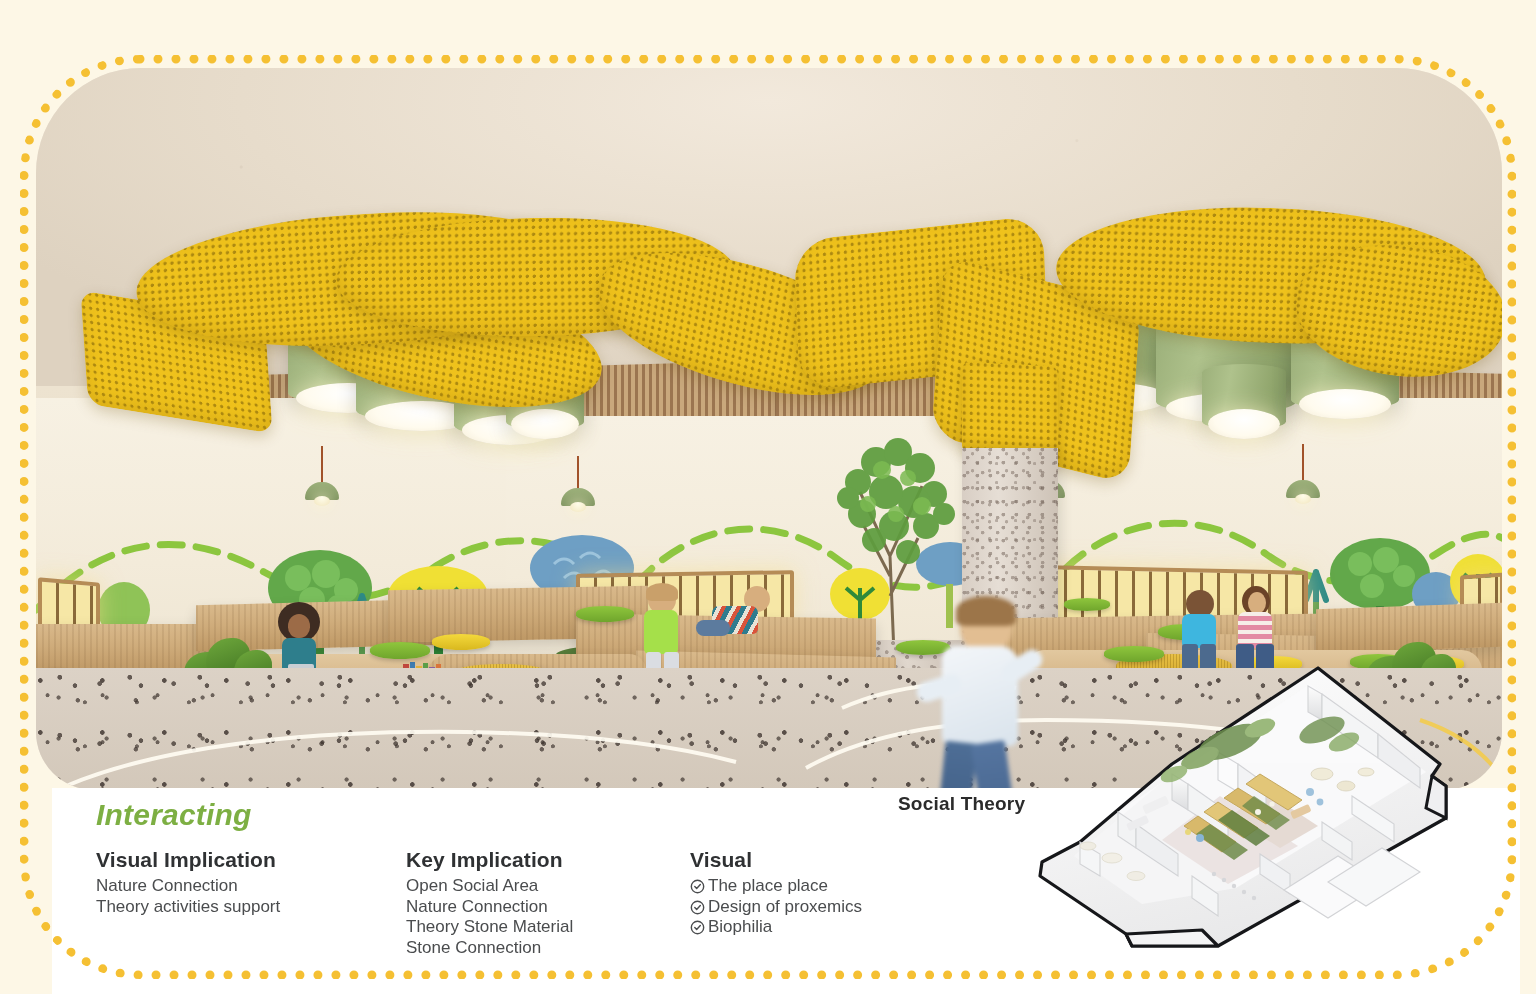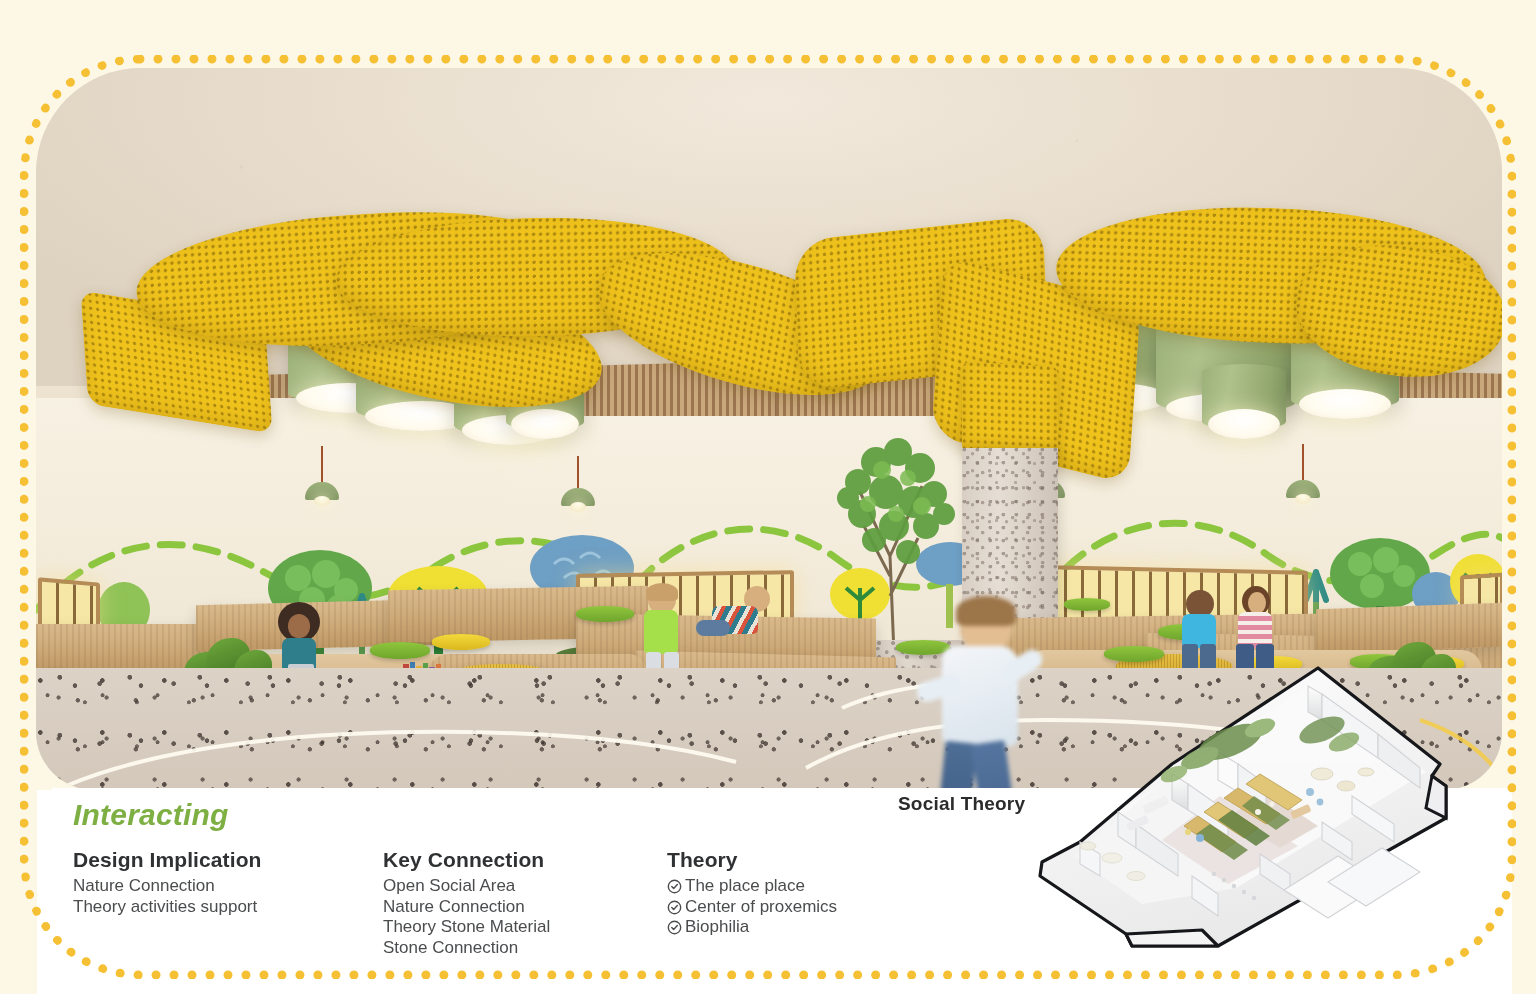--- a/index.html
+++ b/index.html
@@ -290,21 +290,21 @@
     position: absolute;
     left: 898px; top: 793px;
     font-size: 19px; font-weight: 700; color: #2B2B2B;
     letter-spacing: .2px;
     z-index: 32;
   }
 
   
   #info-panel {
     position: absolute;
-    left: 37px; top: 790px; width: 1460px; height: 204px;
+    left: 60px; top: 790px; width: 1460px; height: 204px;
     background: #FFFFFF;
     z-index: 25;
   }
   
   .white-bleed {
     position: absolute; left: 52px; top: 788px;
     width: 1460px; height: 206px; background:#fff; z-index: 24;
   }
 
   #section-title {
@@ -605,53 +605,53 @@
   </div>
 
   <div id="social-center-label">Social Theory</div>
 
   <div class="white-bleed"></div>
   <div id="info-panel">
 
     <div id="section-title">Interacting</div>
 
     <div class="col col-design">
-      <h3>Design Implication</h3>
+      <h3>Visual Implication</h3>
       <ul>
         <li>Nature Connection</li>
         <li>Theory activities support</li>
       </ul>
     </div>
 
     <div class="col col-keyexp">
-      <h3>Key Connection</h3>
+      <h3>Key Implication</h3>
       <ul>
         <li>Open Social Area</li>
         <li>Nature Connection</li>
         <li>Theory Stone Material</li>
         <li>Stone Connection</li>
       </ul>
     </div>
 
     <div class="col col-theory">
-      <h3>Theory</h3>
+      <h3>Visual</h3>
       <ul>
         <li class="theory-item">
           <svg class="check-icon" viewBox="0 0 16 16">
             <circle cx="8" cy="8" r="6.6" fill="none" stroke="#4A4C4E" stroke-width="1.5"></circle>
             <path d="M5.1 8.1 L7.1 10.1 L11 5.9" fill="none" stroke="#4A4C4E" stroke-width="1.5" stroke-linecap="round" stroke-linejoin="round"></path>
           </svg>
           <span>The place place</span>
         </li>
         <li class="theory-item">
           <svg class="check-icon" viewBox="0 0 16 16">
             <circle cx="8" cy="8" r="6.6" fill="none" stroke="#4A4C4E" stroke-width="1.5"></circle>
             <path d="M5.1 8.1 L7.1 10.1 L11 5.9" fill="none" stroke="#4A4C4E" stroke-width="1.5" stroke-linecap="round" stroke-linejoin="round"></path>
           </svg>
-          <span>Center of  proxemics</span>
+          <span>Design of  proxemics</span>
         </li>
         <li class="theory-item">
           <svg class="check-icon" viewBox="0 0 16 16">
             <circle cx="8" cy="8" r="6.6" fill="none" stroke="#4A4C4E" stroke-width="1.5"></circle>
             <path d="M5.1 8.1 L7.1 10.1 L11 5.9" fill="none" stroke="#4A4C4E" stroke-width="1.5" stroke-linecap="round" stroke-linejoin="round"></path>
           </svg>
           <span>Biophilia</span>
         </li>
       </ul>
     </div>

